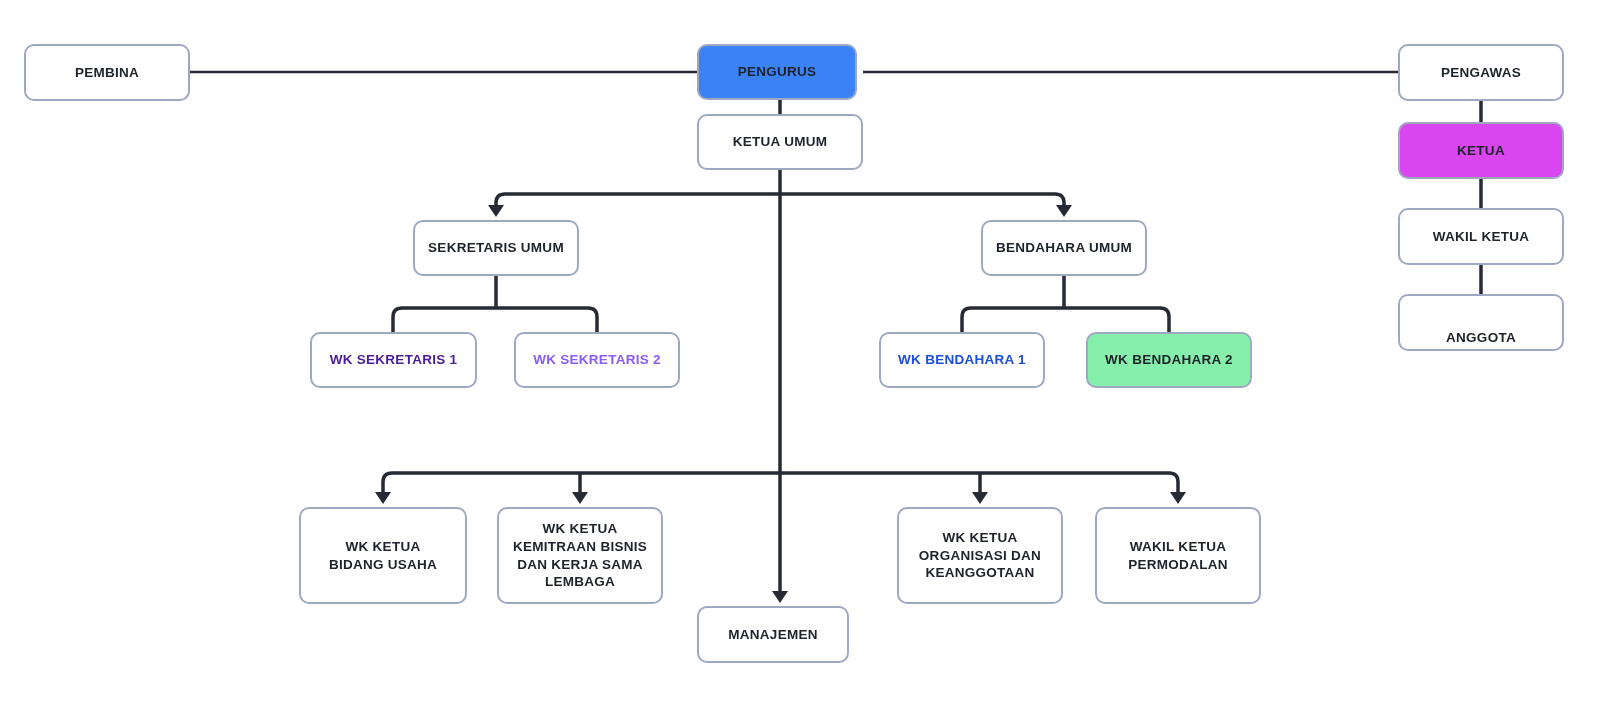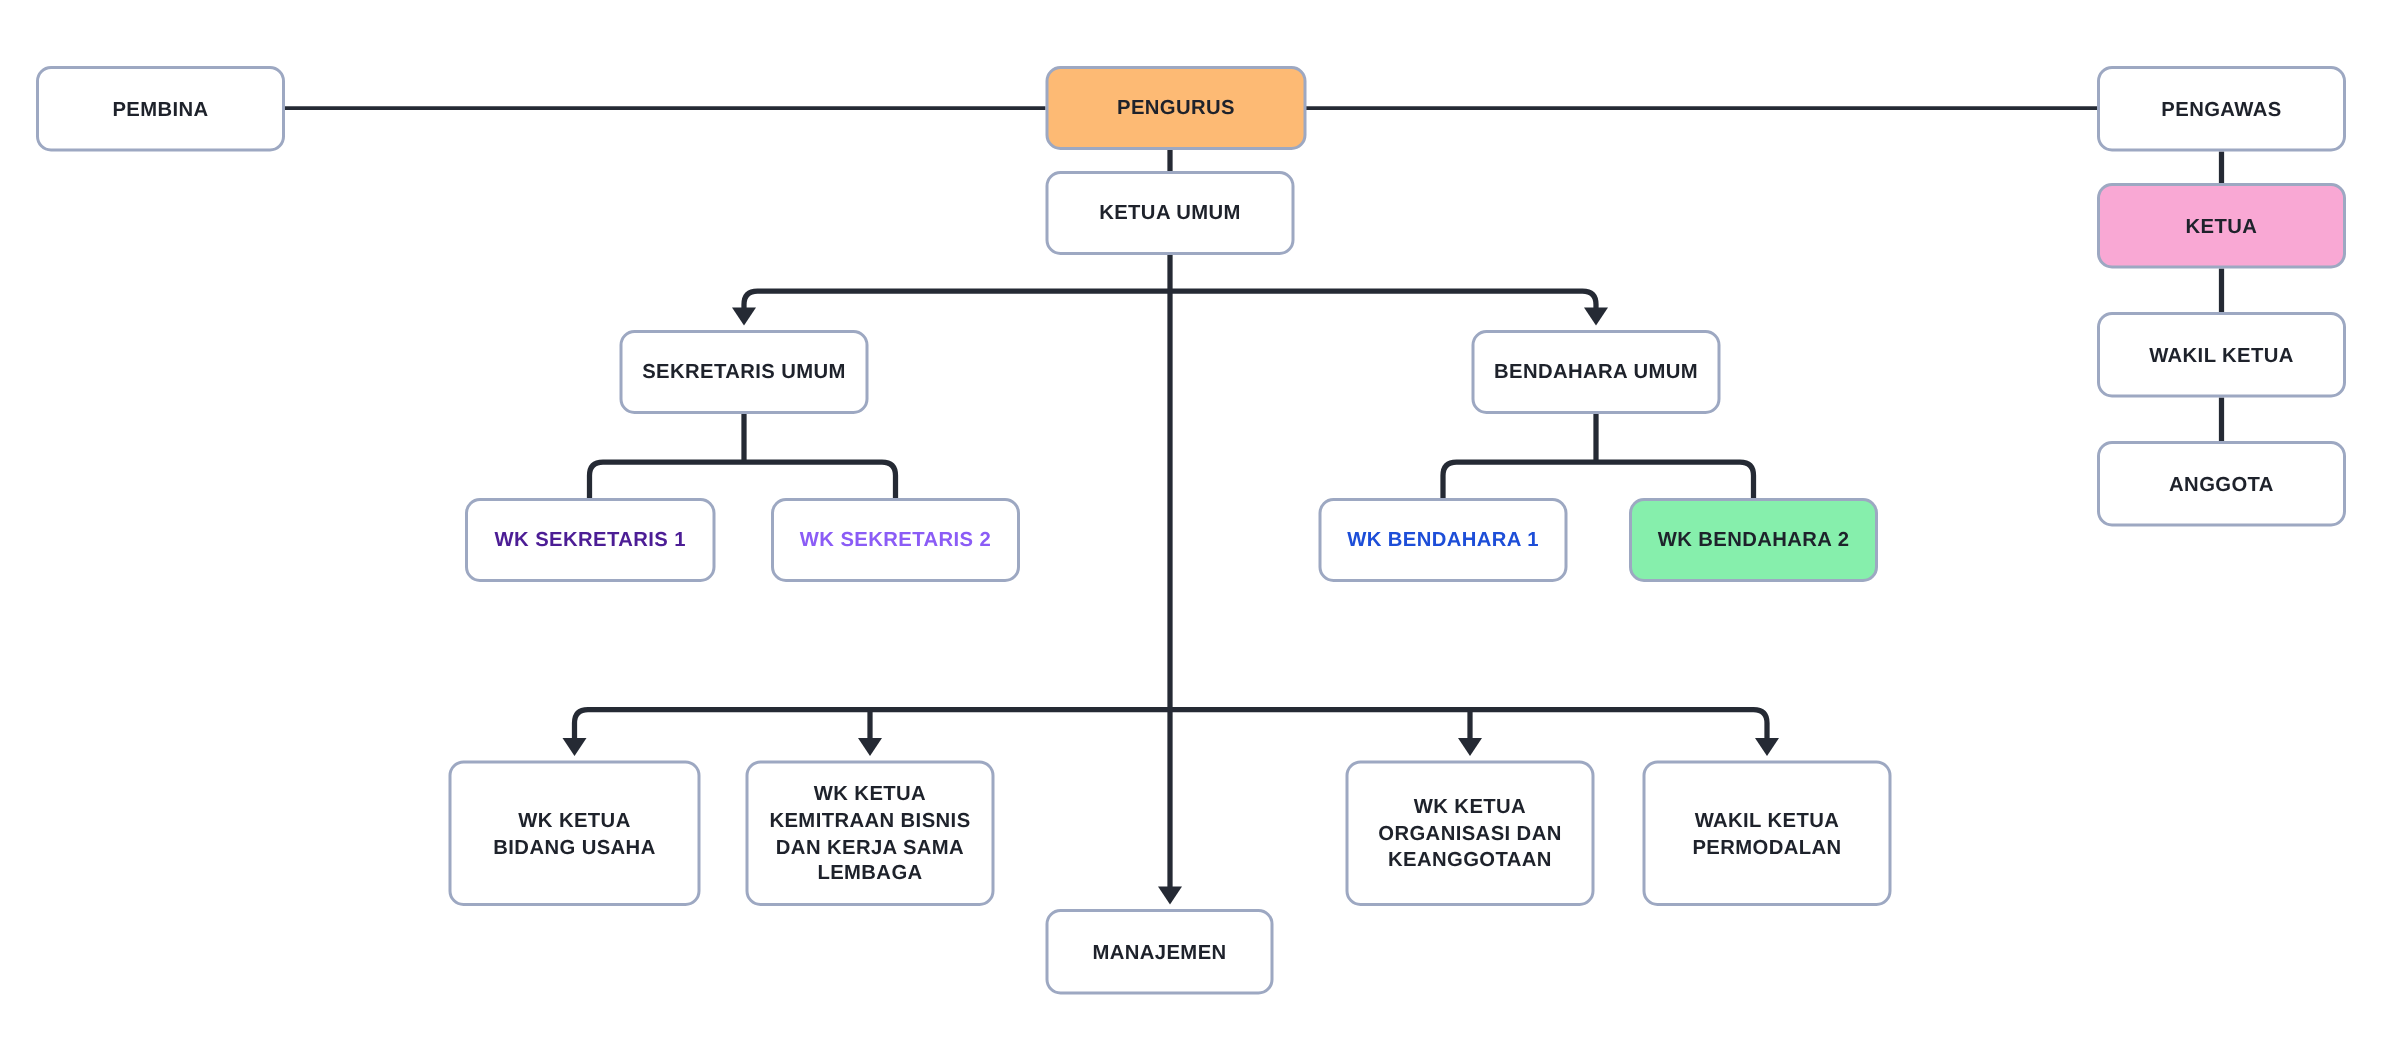--- a/index.html
+++ b/index.html
@@ -68,36 +68,36 @@
       <polygon points="375,492 391,492 383,504" fill="#252a34"></polygon>
       <polygon points="572,492 588,492 580,504" fill="#252a34"></polygon>
       <polygon points="972,492 988,492 980,504" fill="#252a34"></polygon>
       <polygon points="1170,492 1186,492 1178,504" fill="#252a34"></polygon>
       <polygon points="772,591 788,591 780,603" fill="#252a34"></polygon>
     </svg>
   <div id="nodes">
       <div class="node" style="left: 24px; top: 44px; width: 166px; height: 57px; border-color: rgb(157, 168, 194); background: rgb(255, 255, 255);">
         <span class="node-label" style="color: rgb(30, 34, 43);">PEMBINA</span>
       </div>
-      <div class="node" style="left: 697px; top: 44px; width: 174px; height: 56px; border-color: rgb(157, 168, 194); background: #fdba74;">
+      <div class="node" style="left: 697px; top: 44px; width: 160px; height: 56px; border-color: rgb(157, 168, 194); background: #3b82f6;">
         <span class="node-label" style="color: rgb(30, 34, 43);">PENGURUS</span>
       </div>
       <div class="node" style="left: 1398px; top: 44px; width: 166px; height: 57px; border-color: rgb(157, 168, 194); background: rgb(255, 255, 255);">
         <span class="node-label" style="color: rgb(30, 34, 43);">PENGAWAS</span>
       </div>
       <div class="node" style="left: 697px; top: 114px; width: 166px; height: 56px; border-color: rgb(157, 168, 194); background: rgb(255, 255, 255);">
         <span class="node-label" style="color: rgb(30, 34, 43);">KETUA UMUM</span>
       </div>
-      <div class="node" style="left: 1398px; top: 122px; width: 166px; height: 57px; border-color: rgb(157, 168, 194); background: #f9a8d4;">
+      <div class="node" style="left: 1398px; top: 122px; width: 166px; height: 57px; border-color: rgb(157, 168, 194); background: #d946ef;">
         <span class="node-label" style="color: rgb(30, 34, 43);">KETUA</span>
       </div>
       <div class="node" style="left: 1398px; top: 208px; width: 166px; height: 57px; border-color: rgb(157, 168, 194); background: rgb(255, 255, 255);">
         <span class="node-label" style="color: rgb(30, 34, 43);">WAKIL KETUA</span>
       </div>
-      <div class="node" style="left: 1398px; top: 294px; width: 166px; height: 57px; border-color: rgb(157, 168, 194); background: rgb(255, 255, 255);">
+      <div class="node" style="left: 1398px; top: 294px; width: 166px; height: 57px; border-color: rgb(157, 168, 194); background: rgb(255, 255, 255); align-items: flex-end;">
         <span class="node-label" style="color: rgb(30, 34, 43);">ANGGOTA</span>
       </div>
       <div class="node" style="left: 413px; top: 220px; width: 166px; height: 56px; border-color: rgb(157, 168, 194); background: rgb(255, 255, 255);">
         <span class="node-label" style="color: rgb(30, 34, 43);">SEKRETARIS UMUM</span>
       </div>
       <div class="node" style="left: 981px; top: 220px; width: 166px; height: 56px; border-color: rgb(157, 168, 194); background: rgb(255, 255, 255);">
         <span class="node-label" style="color: rgb(30, 34, 43);">BENDAHARA UMUM</span>
       </div>
       <div class="node" style="left: 310px; top: 332px; width: 167px; height: 56px; border-color: rgb(157, 168, 194); background: rgb(255, 255, 255);">
         <span class="node-label" style="color: #4c1d95;">WK SEKRETARIS 1</span>

